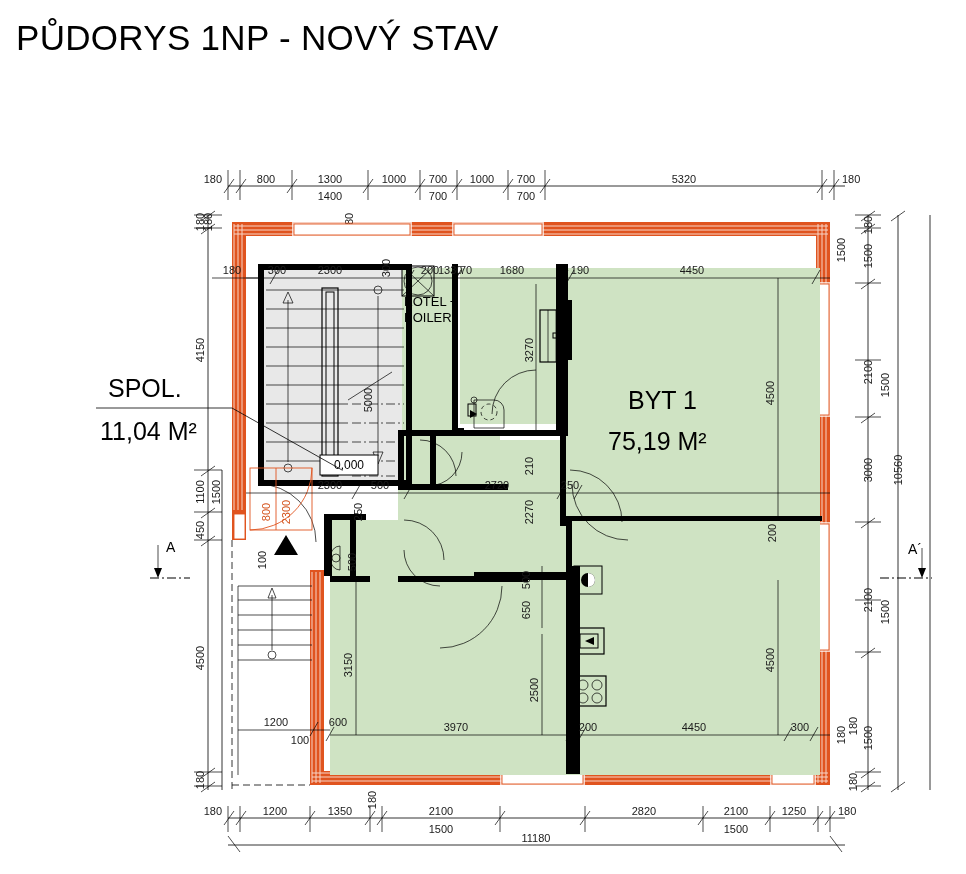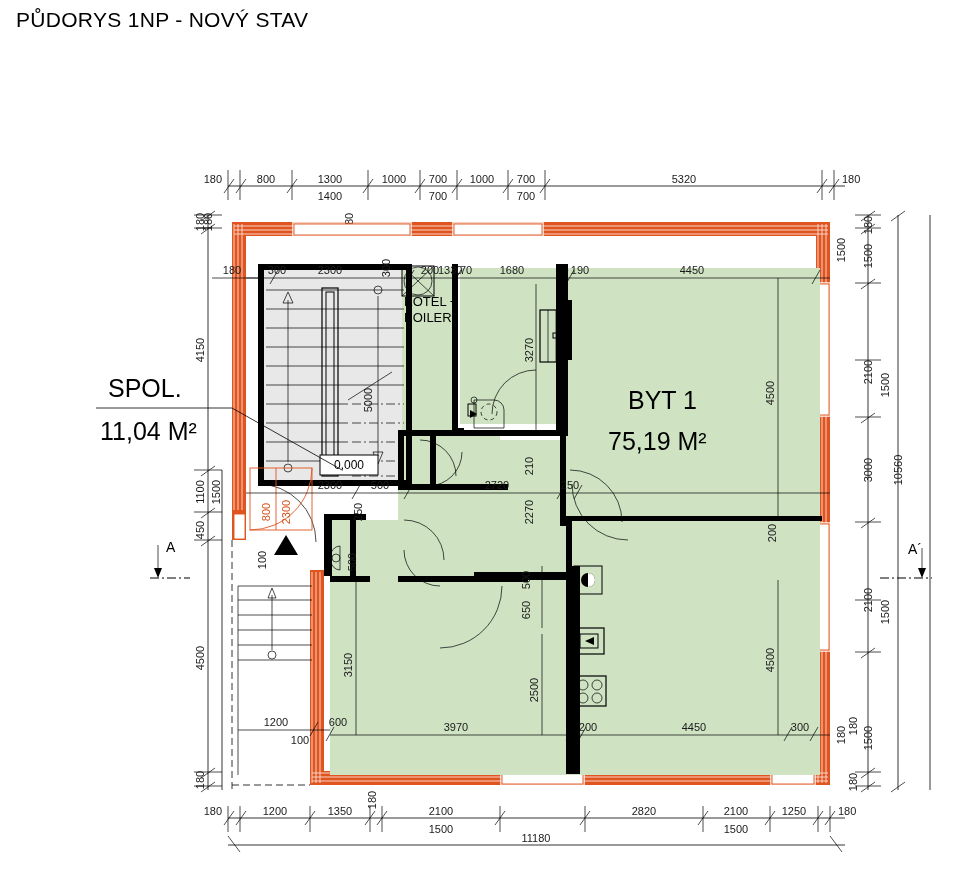--- a/index.html
+++ b/index.html
@@ -1,19 +1,19 @@
 <!DOCTYPE html>
 <html><head>
 <meta charset="utf-8">
 <style>
   html,body{margin:0;padding:0;background:#fff;}
   body{width:966px;height:874px;font-family:"Liberation Sans",sans-serif;color:#000;overflow:hidden;}
   #root{position:relative;width:966px;height:874px;}
   .abs{position:absolute;}
-  #plan-title{left:16px;top:8px;font-size:21px;letter-spacing:.3px;white-space:nowrap;}
+  #plan-title{left:16px;top:18px;font-size:35px;letter-spacing:.3px;white-space:nowrap;}
   svg{display:block;}
   .dim{font-size:11px;font-family:"Liberation Sans",sans-serif;fill:#1a1a1a;}
   .dimred{font-size:11px;fill:#d4541e;}
   .roomlbl{font-size:13px;fill:#000;}
   .bigtxt{font-size:25px;fill:#000;}
   .sectlbl{font-size:14px;fill:#000;}
   .lvl{font-size:12px;fill:#000;}
   .dline{stroke:#000;stroke-width:.8;fill:none;}
   .thin{stroke:#000;stroke-width:.7;fill:none;}
   .wallblk{fill:#000;}

